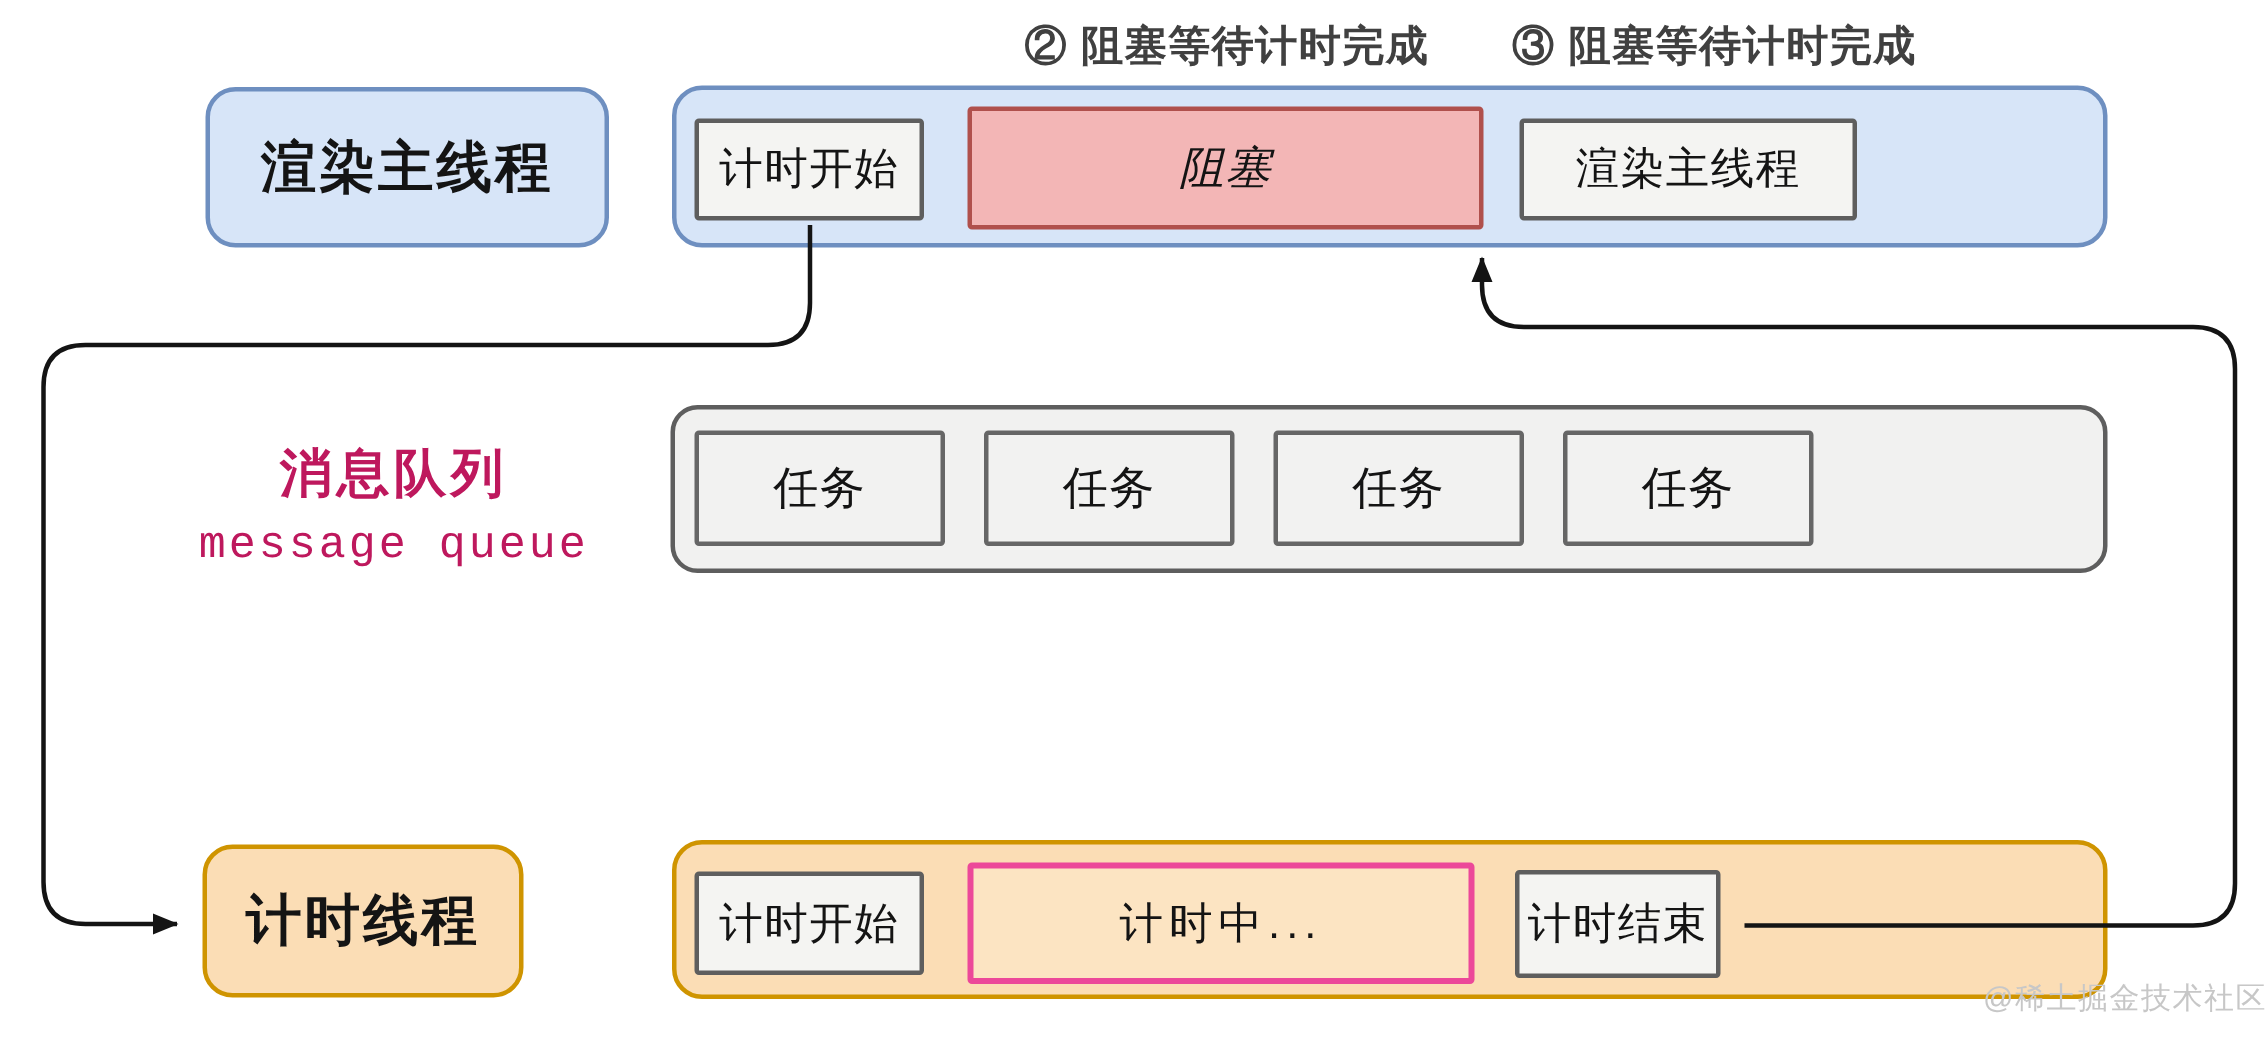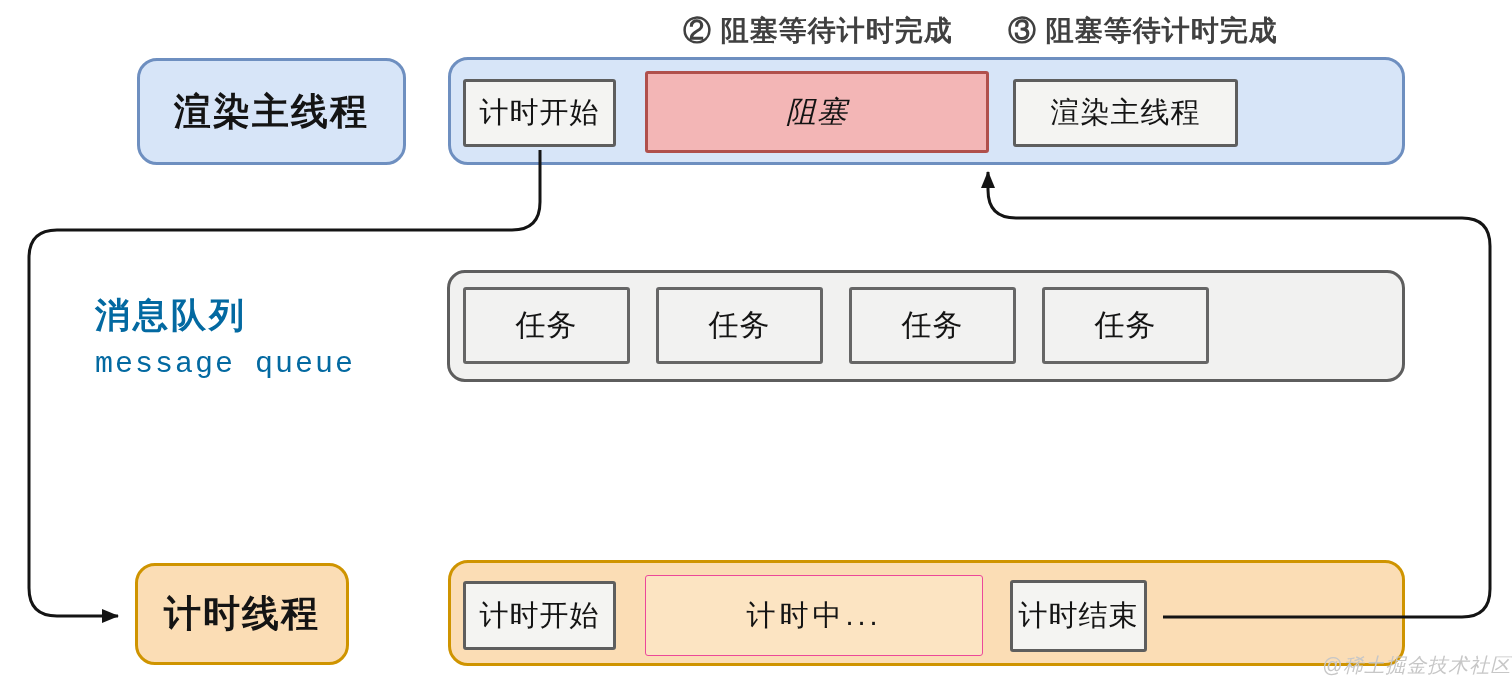--- a/index.html
+++ b/index.html
@@ -77,31 +77,32 @@
     border: 3px solid #5e5e5e;
   }
   .node.red {
     background: #f3b6b6;
     border: 3px solid #b0504c;
     font-size: 30px;
     font-style: italic;
   }
   .node.peach {
     background: #fce4c2;
-    border: 1px solid #ec4899;
+    border: 4px solid #ec4899;
   }
   .node.task {
     background: #f2f2f1;
     border: 3px solid #666666;
     font-size: 30px;
     justify-content: center;
   }
 
   .queue-caption {
-    color: #0369a1;
+    text-align: center;
+    color: #be185d;
   }
   .queue-caption .zh {
     font-size: 35px;
     font-weight: 600;
     letter-spacing: 3px;
     margin-bottom: 8px;
   }
   .queue-caption .en {
     font-family: Liberation Mono, monospace;
     font-size: 30px;
@@ -178,21 +179,21 @@
   <div class="abs node grey" style="left:463px; top:581px; width:153px; height:69px;">
     <span>计时开始</span>
   </div>
   <div class="abs node peach" style="left:645px; top:575px; width:338px; height:81px; letter-spacing:4px;">
     <span>计时中...</span>
   </div>
   <div class="abs node grey" style="left:1010px; top:580px; width:137px; height:72px;">
     <span>计时结束</span>
   </div>
 
-  <div class="abs watermark" style="left:1322px; top:652px;font-style:italic;">@稀土掘金技术社区</div>
+  <div class="abs watermark" style="left:1322px; top:652px;">@稀土掘金技术社区</div>
 
   <svg class="overlay" width="1512" height="698" viewBox="0 0 1512 698">
     <defs>
       <marker id="arrowhead" markerUnits="userSpaceOnUse" markerWidth="22" markerHeight="20" refX="17" refY="9" orient="auto">
         <path d="M1,2 L18,9 L1,16 Z" fill="#141414"></path>
       </marker>
     </defs>
 
     <path class="flow" d="M 540 150 L 540 202 Q 540 230 512 230 L 57 230 Q 29 230 29 258 L 29 588 Q 29 616 57 616 L 118 616" marker-end="url(#arrowhead)"></path>
 

